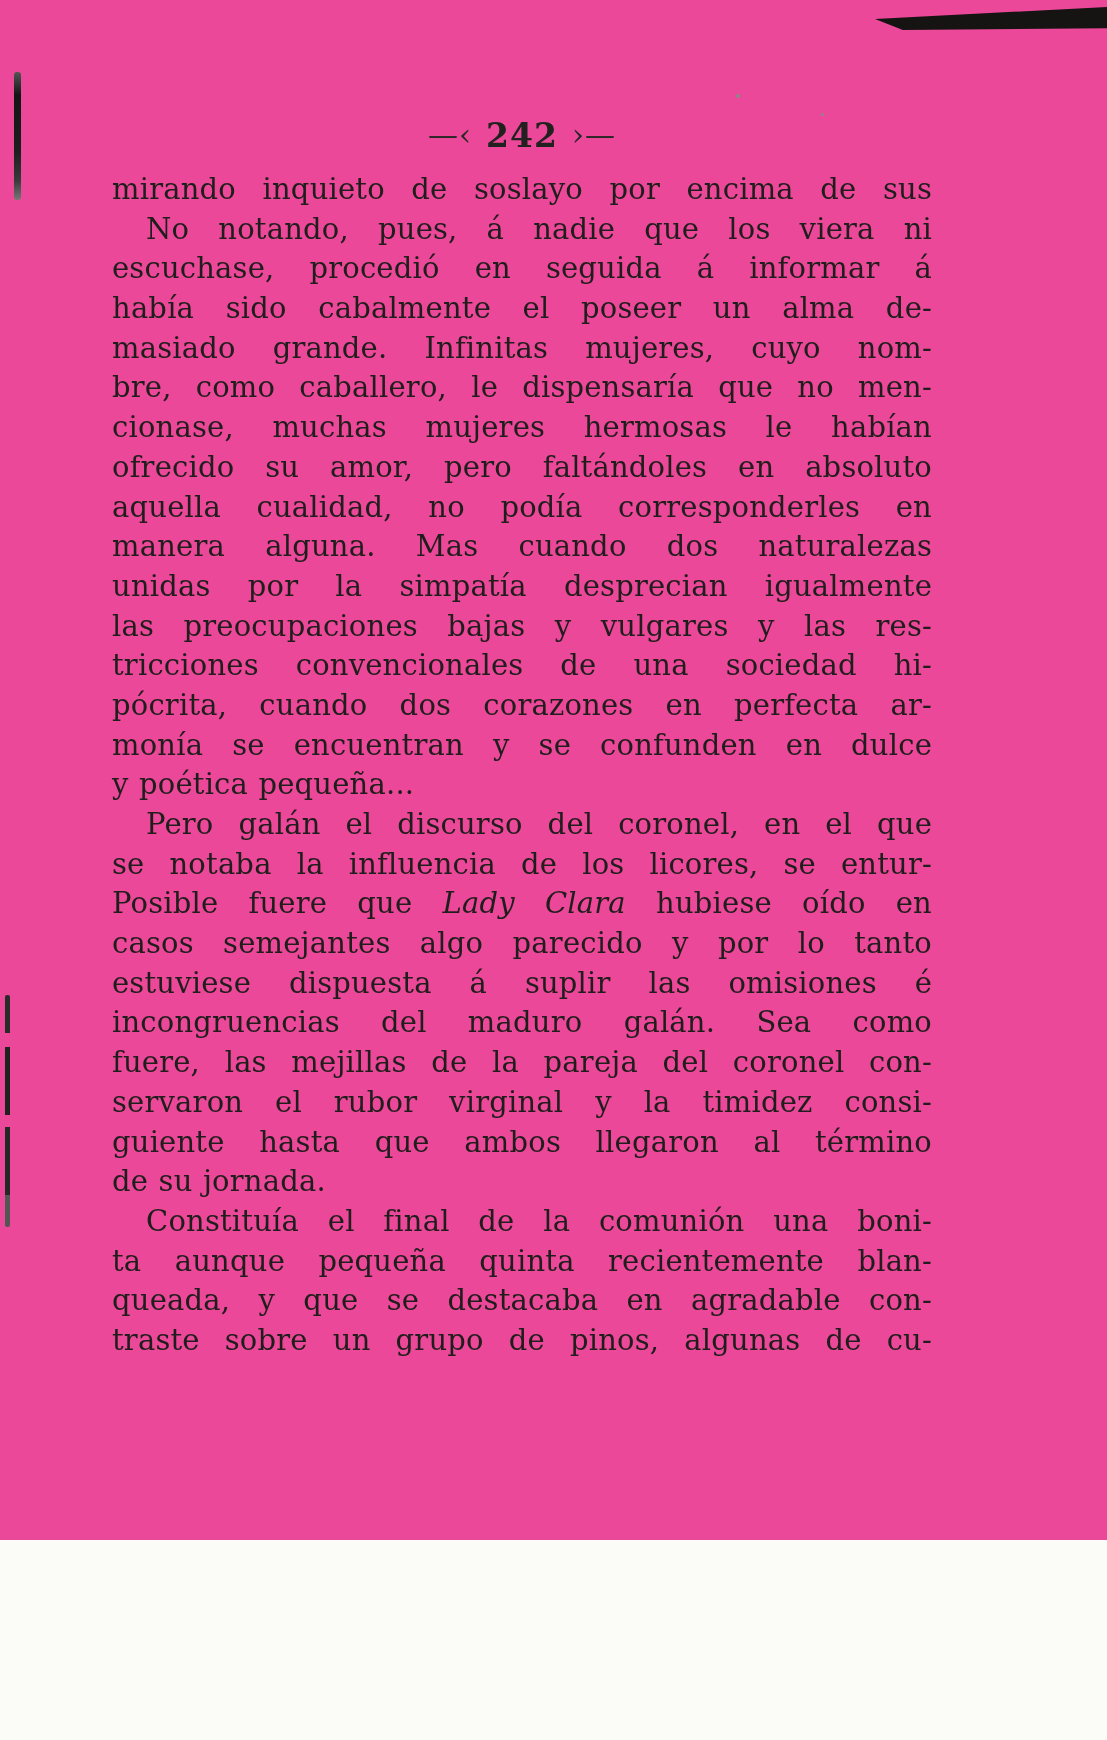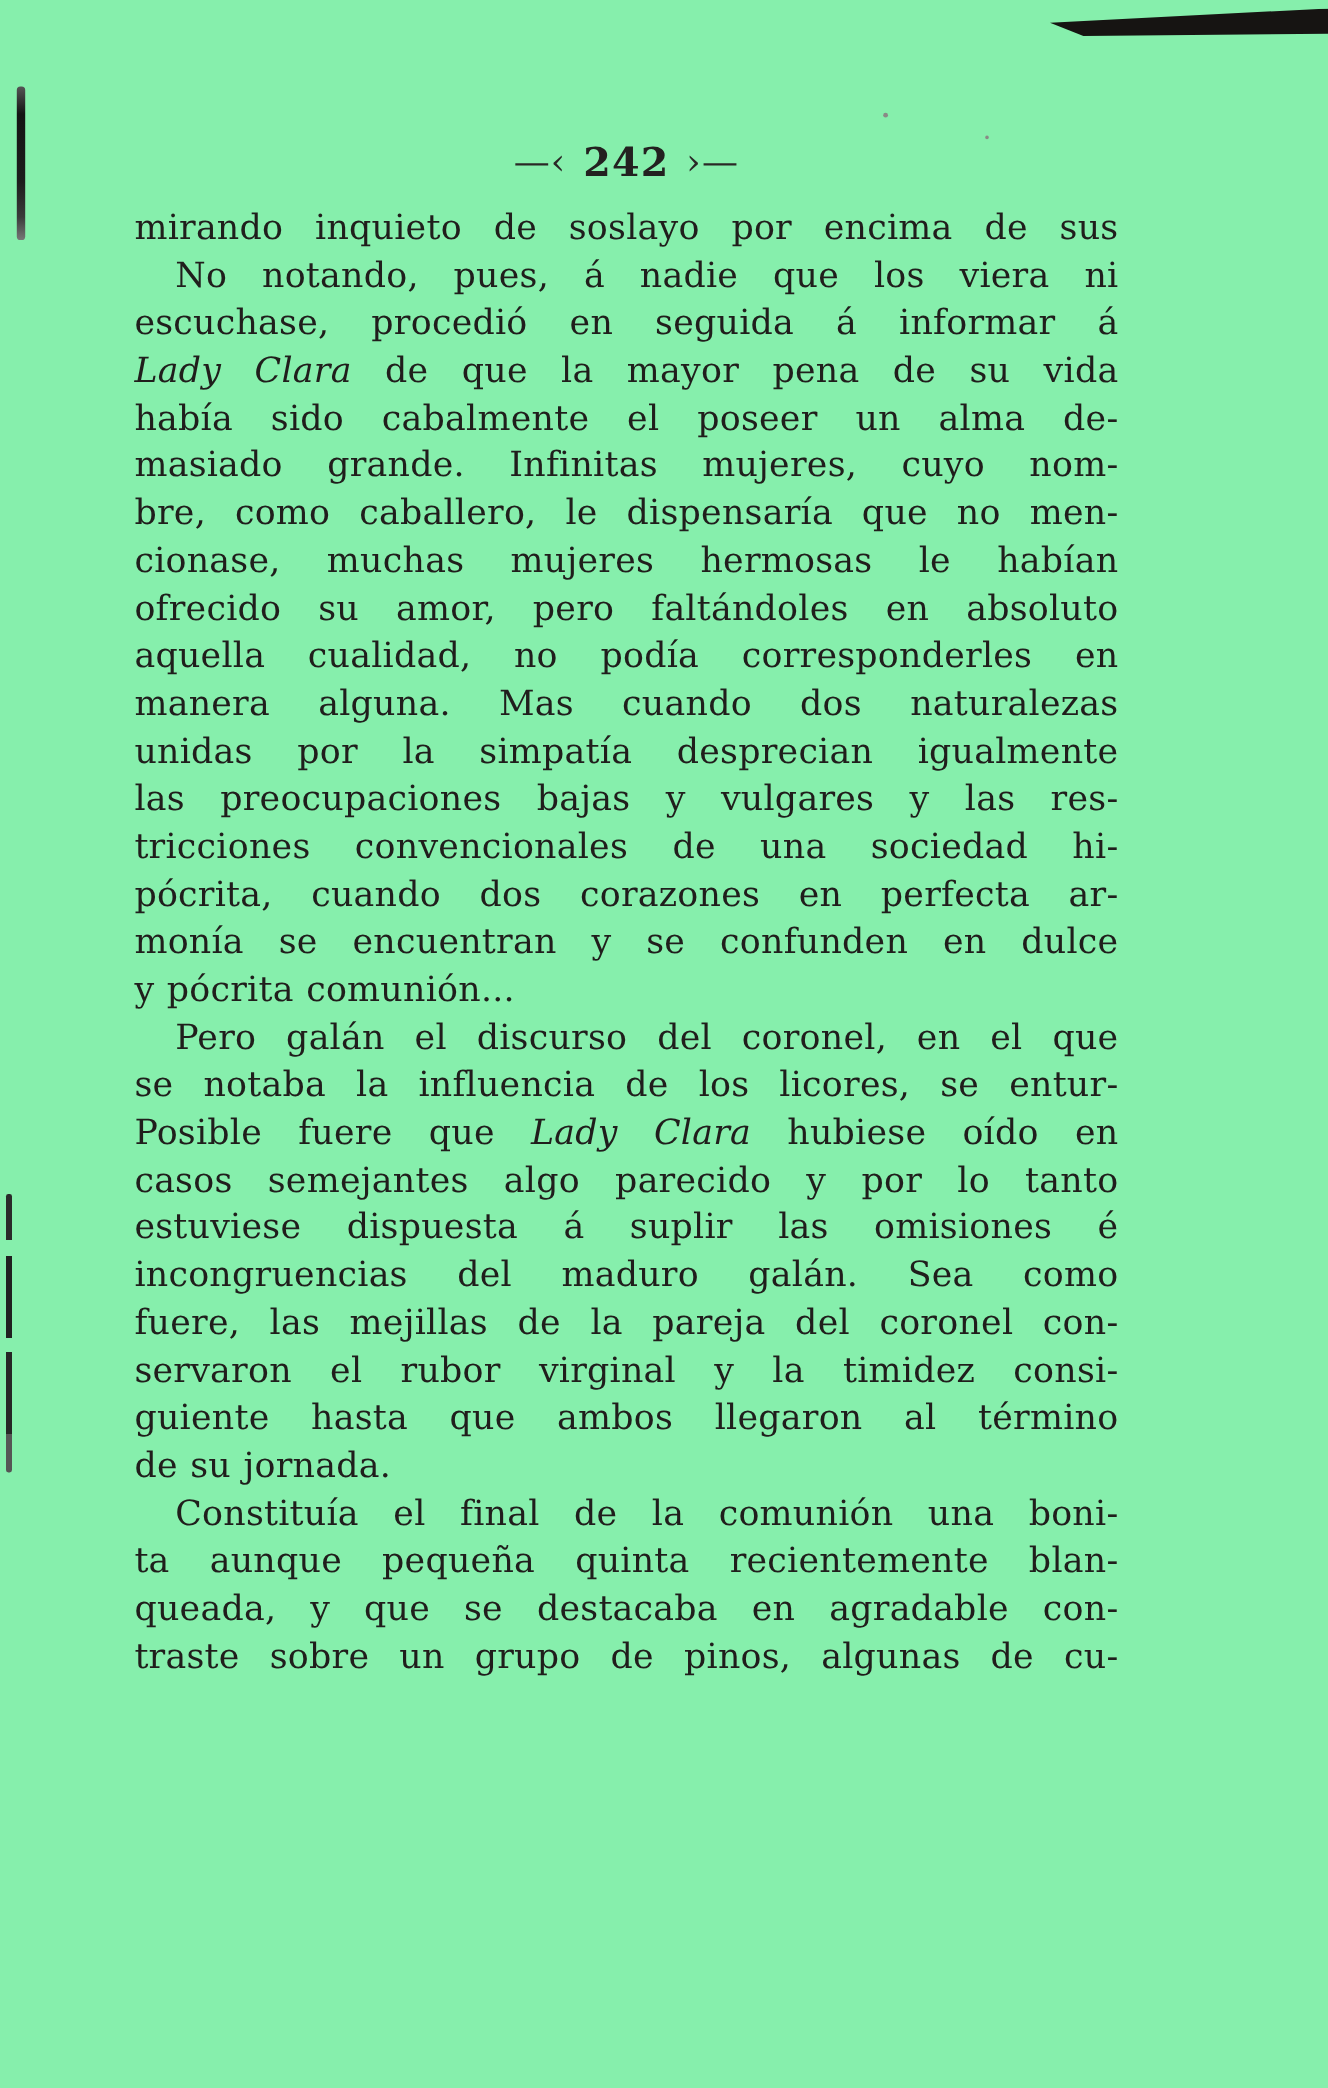--- a/index.html
+++ b/index.html
@@ -11,22 +11,22 @@
     width: 1107px;
     height: 1740px;
     background: #fbfbf8;
     font-family: "DejaVu Serif", "Liberation Serif", serif;
     color: #201e1c;
     overflow: hidden;
   }
   .page {
     position: relative;
     width: 1107px;
-    height: 1740px;
-    background: #86efac;
+    height: 1540px;
+    background: #ec4899;
     overflow: hidden;
   }
 
   
   .header {
     position: absolute;
     top: 116px;
     left: 112px;
     width: 820px;
     text-align: center;
@@ -121,34 +121,33 @@
     <span class="orn left">—‹</span><span>242</span><span class="orn right">›—</span>
   </div>
 
   <div class="text-block">
       <div class="paragraph">
         <div class="line"><span>mirando inquieto de soslayo por encima de sus</span></div>
       </div>
       <div class="paragraph">
         <div class="line indent"><span>No notando, pues, á nadie que los viera ni</span></div>
         <div class="line"><span>escuchase, procedió en seguida á informar á</span></div>
-        <div class="line"><span class="it">Lady Clara</span><span> de que la mayor pena de su vida</span></div>
         <div class="line"><span>había sido cabalmente el poseer un alma de-</span></div>
         <div class="line"><span>masiado grande. Infinitas mujeres, cuyo nom-</span></div>
         <div class="line"><span>bre, como caballero, le dispensaría que no men-</span></div>
         <div class="line"><span>cionase, muchas mujeres hermosas le habían</span></div>
         <div class="line"><span>ofrecido su amor, pero faltándoles en absoluto</span></div>
         <div class="line"><span>aquella cualidad, no podía corresponderles en</span></div>
         <div class="line"><span>manera alguna. Mas cuando dos naturalezas</span></div>
         <div class="line"><span>unidas por la simpatía desprecian igualmente</span></div>
         <div class="line"><span>las preocupaciones bajas y vulgares y las res-</span></div>
         <div class="line"><span>tricciones convencionales de una sociedad hi-</span></div>
         <div class="line"><span>pócrita, cuando dos corazones en perfecta ar-</span></div>
         <div class="line"><span>monía se encuentran y se confunden en dulce</span></div>
-        <div class="line par-end"><span>y pócrita comunión...</span></div>
+        <div class="line par-end"><span>y poética pequeña...</span></div>
       </div>
       <div class="paragraph">
         <div class="line indent"><span>Pero galán el discurso del coronel, en el que</span></div>
         <div class="line"><span>se notaba la influencia de los licores, se entur-</span></div>
         <div class="line"><span>Posible fuere que </span><span class="it">Lady Clara</span><span> hubiese oído en</span></div>
         <div class="line"><span>casos semejantes algo parecido y por lo tanto</span></div>
         <div class="line"><span>estuviese dispuesta á suplir las omisiones é</span></div>
         <div class="line"><span>incongruencias del maduro galán. Sea como</span></div>
         <div class="line"><span>fuere, las mejillas de la pareja del coronel con-</span></div>
         <div class="line"><span>servaron el rubor virginal y la timidez consi-</span></div>

